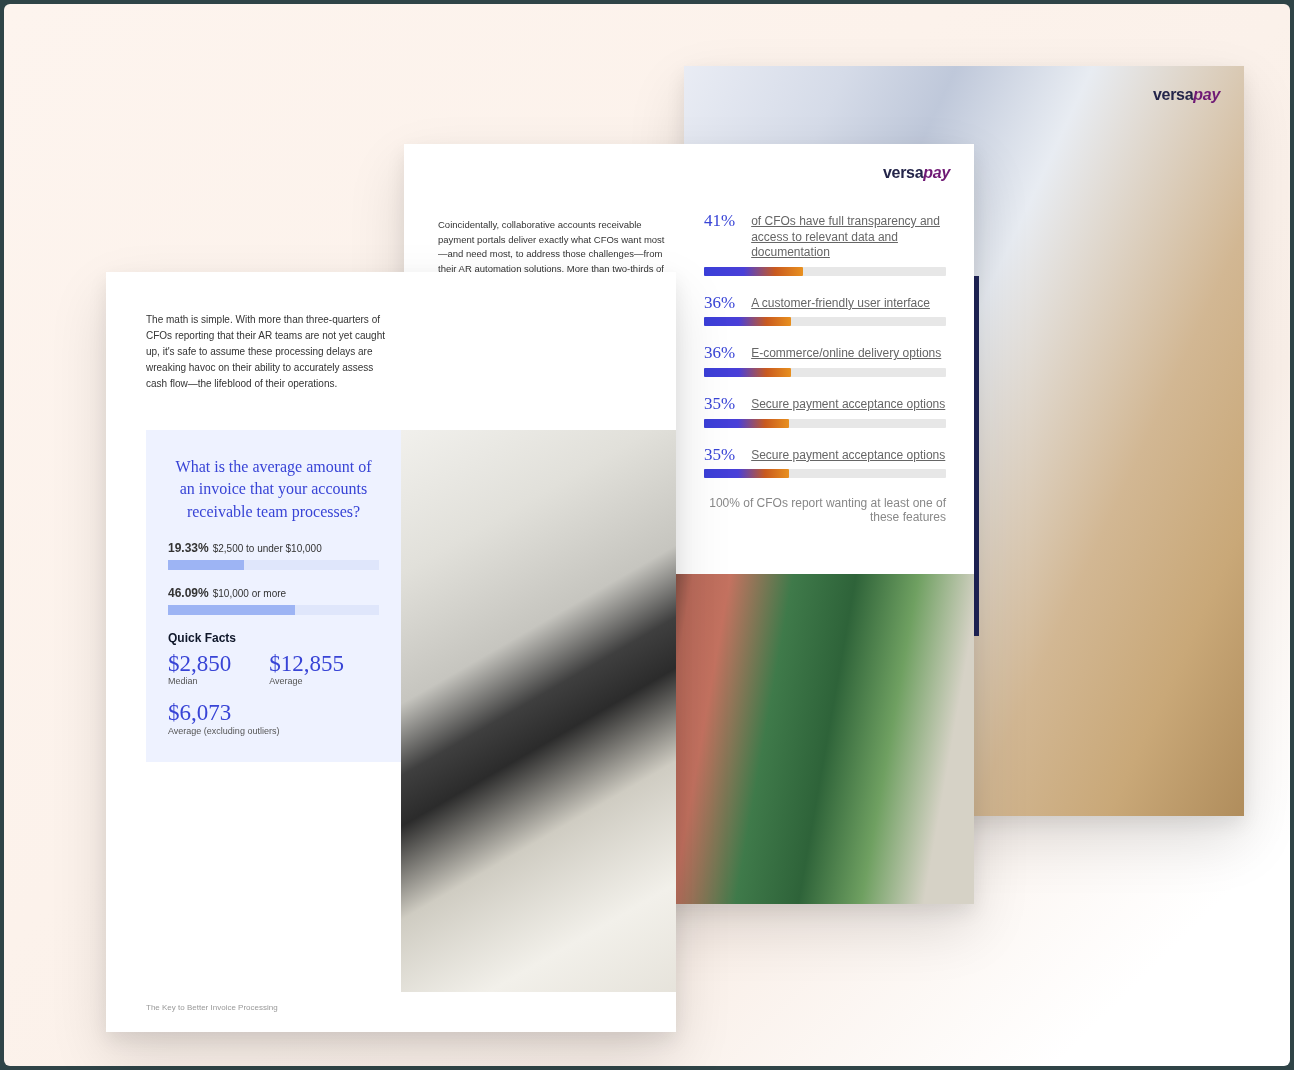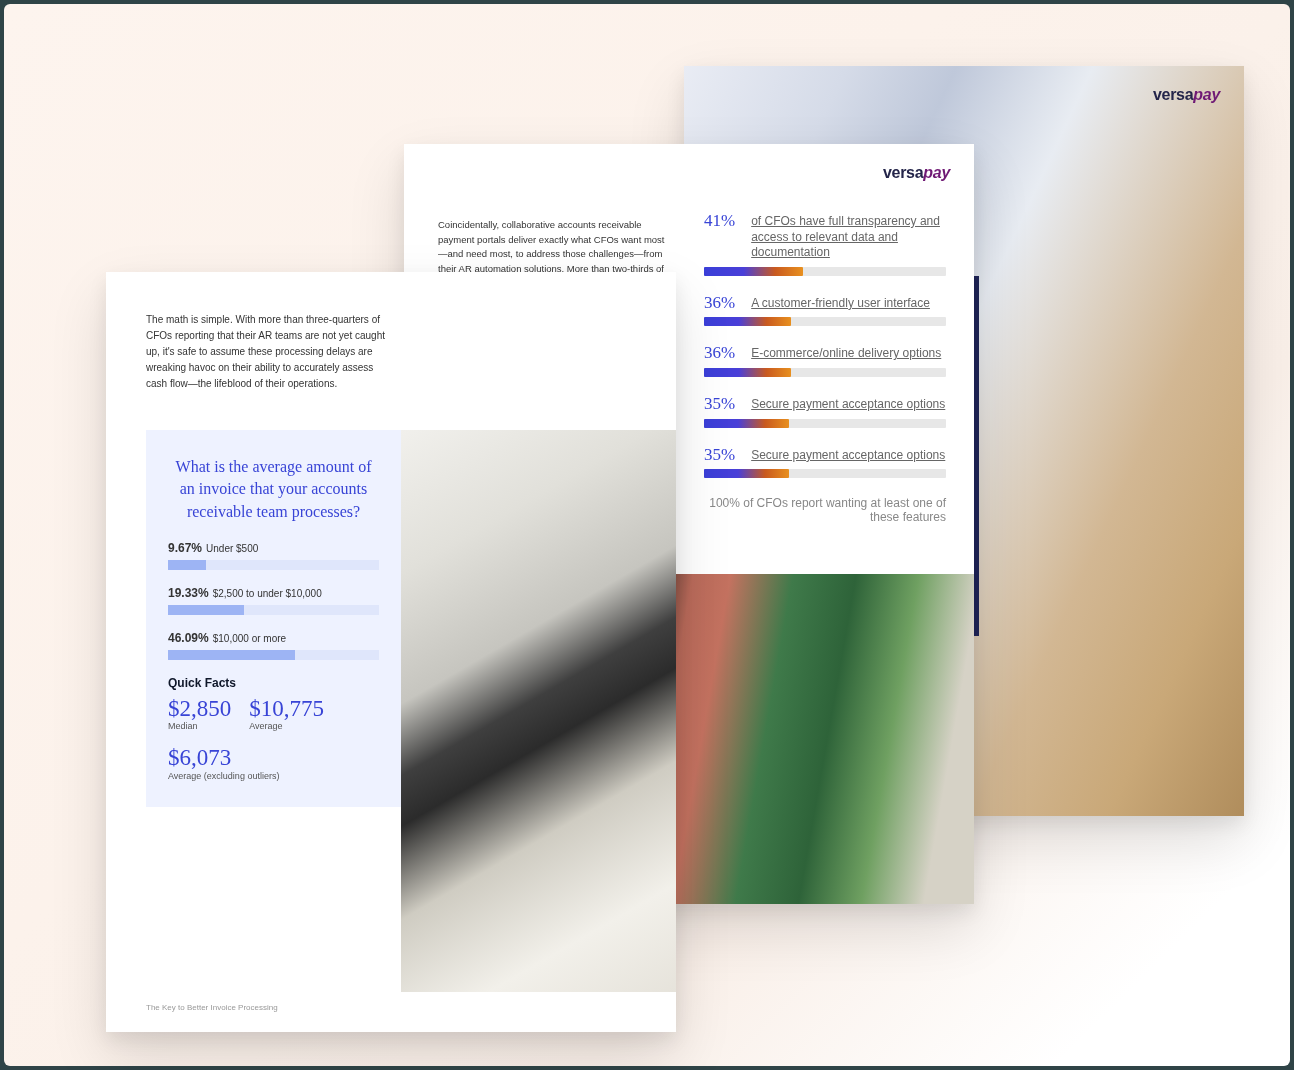--- a/index.html
+++ b/index.html
@@ -37,21 +37,21 @@
   .p1 .intro{position:absolute;left:40px;top:40px;width:250px;font-size:10px;line-height:1.6;color:#333;}
   .p1 .card{position:absolute;left:40px;top:158px;width:255px;background:#eef2ff;padding:22px 22px 26px;box-sizing:border-box;}
   .p1 .card h3{margin:4px 0 18px;text-align:center;font-family:Georgia,serif;color:#3844d6;font-weight:400;font-size:16px;line-height:1.4;}
   .p1 .crow{margin-bottom:16px;}
   .p1 .crow .lab{font-size:10px;color:#333;}
   .p1 .crow .lab .n{font-weight:700;font-size:12px;margin-right:4px;}
   .p1 .crow .tr{height:10px;background:#dfe6fb;margin-top:5px;position:relative;}
   .p1 .crow .fi{position:absolute;left:0;top:0;bottom:0;background:#9db4f4;}
   .p1 .qf{margin-top:4px;}
   .p1 .qf .hd{font-weight:700;font-size:12px;color:#0f172a;margin-bottom:6px;}
-  .p1 .qf .row{display:flex;gap:18px;}
+  .p1 .qf .row{display:flex;gap:38px;}
   .p1 .qf .cell .big{font-family:Georgia,serif;font-size:23px;color:#3844d6;line-height:1.1;}
   .p1 .qf .cell .sm{font-size:9px;color:#555;}
   .p1 .qf .row2{margin-top:14px;}
   .p1 .photo{position:absolute;right:0;top:158px;bottom:40px;width:275px;
     background:linear-gradient(150deg,#f1f0ec 0%,#e1e0da 20%,#c6c5bf 38%,#3f3f3f 48%,#2b2b2b 55%,#cfccc2 68%,#f2f0ea 85%,#e6e3db 100%);}
   .p1 .pfoot{position:absolute;left:40px;bottom:20px;font-size:8px;color:#999;}
   
   .logo{font-weight:800;font-size:16px;letter-spacing:-.3px;}
   .logo .a{color:#24254a;}
   .logo .b{color:#701a75;font-style:italic;font-weight:700;}
@@ -132,47 +132,41 @@
     <div class="photo"></div>
   </div>
 
   <div class="page p1">
     <div class="intro">The math is simple. With more than three-quarters of CFOs reporting that their AR teams are not yet caught up, it's safe to assume these processing delays are wreaking havoc on their ability to accurately assess cash flow—the lifeblood of their operations.</div>
     <div class="photo"></div>
     <div class="card">
       <h3>What is the average amount of an invoice that your accounts receivable team processes?</h3>
 
       <div class="crow">
-        <div class="lab"><span class="n">9.67%</span><span>Under $500</span></div>
-        <div class="tr">
-            <div class="fi" style="width:18%"></div>
-          </div>
-      </div>
-      <div class="crow">
         <div class="lab"><span class="n">19.33%</span><span>$2,500 to under $10,000</span></div>
         <div class="tr">
             <div class="fi" style="width:36%"></div>
           </div>
       </div>
       <div class="crow">
         <div class="lab"><span class="n">46.09%</span><span>$10,000 or more</span></div>
         <div class="tr">
             <div class="fi" style="width:60%"></div>
           </div>
       </div>
 
       <div class="qf">
         <div class="hd">Quick Facts</div>
         <div class="row">
           <div class="cell">
             <div class="big">$2,850</div>
             <div class="sm">Median</div>
           </div>
           <div class="cell">
-            <div class="big">$10,775</div>
+            <div class="big">$12,855</div>
             <div class="sm">Average</div>
           </div>
         </div>
         <div class="row row2">
           <div class="cell">
             <div class="big">$6,073</div>
             <div class="sm">Average (excluding outliers)</div>
           </div>
         </div>
       </div>

